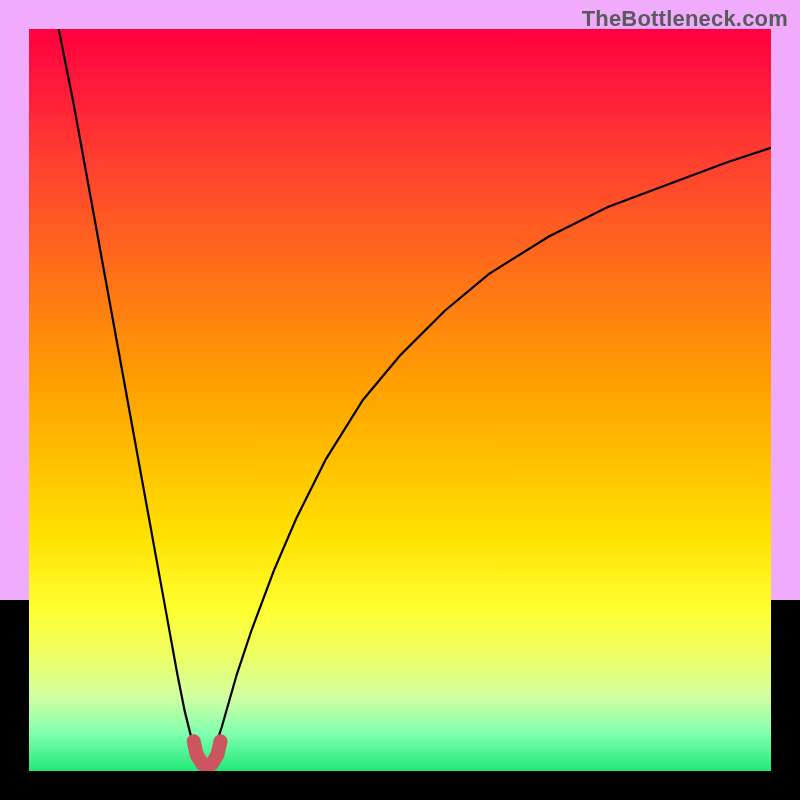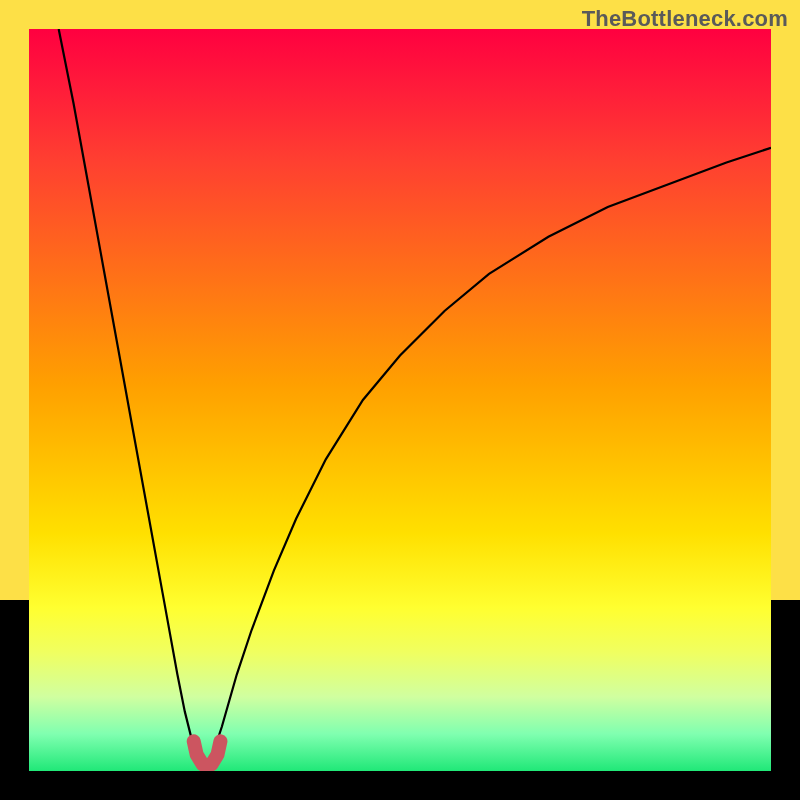--- a/index.html
+++ b/index.html
@@ -1,21 +1,21 @@
 <!DOCTYPE html>
 <html><head>
 <meta charset="utf-8">
 <style>
   * { margin: 0; padding: 0; box-sizing: border-box; }
   html, body { width: 800px; height: 800px; overflow: hidden; background: #000; }
   .frame {
     position: relative;
     width: 800px;
     height: 600px;
-    background: #fde047;
+    background: #f0abfc;
   }
   .plot-area {
     position: absolute;
     left: 29px;
     top: 29px;
     width: 742px;
     height: 742px;
     background: linear-gradient(to bottom,
       #ff0040 0%,
       #ff1c3a 8%,

